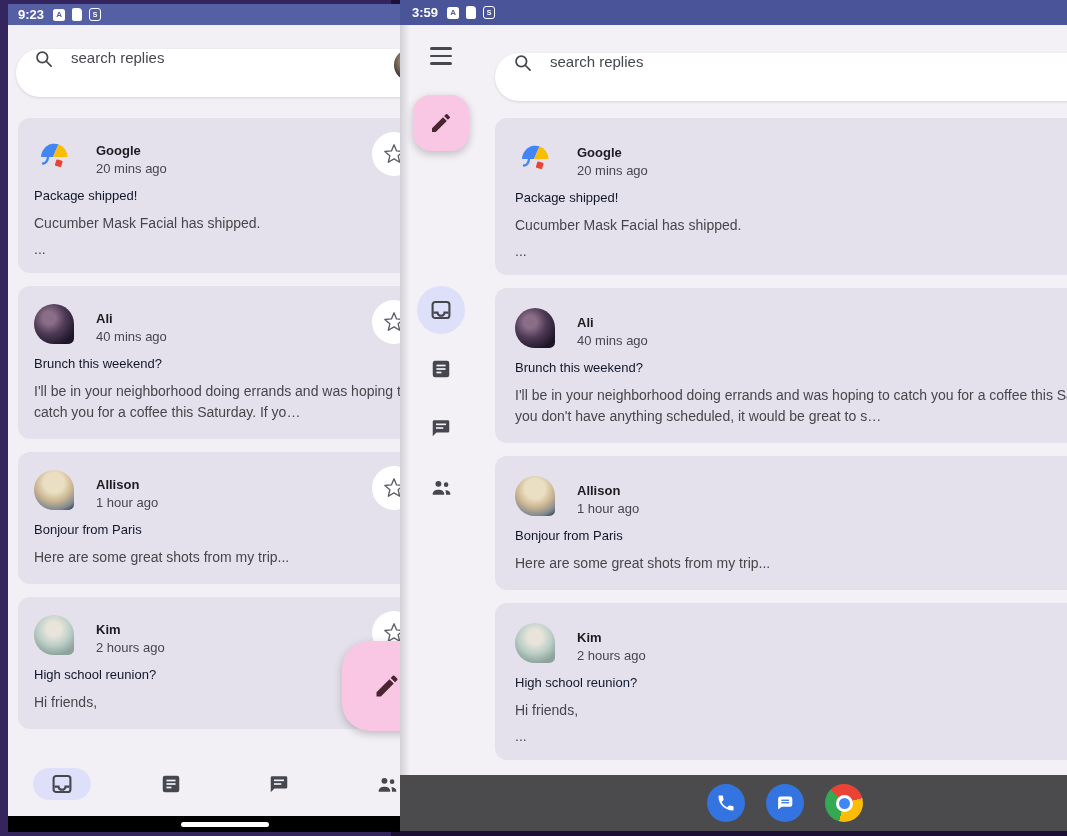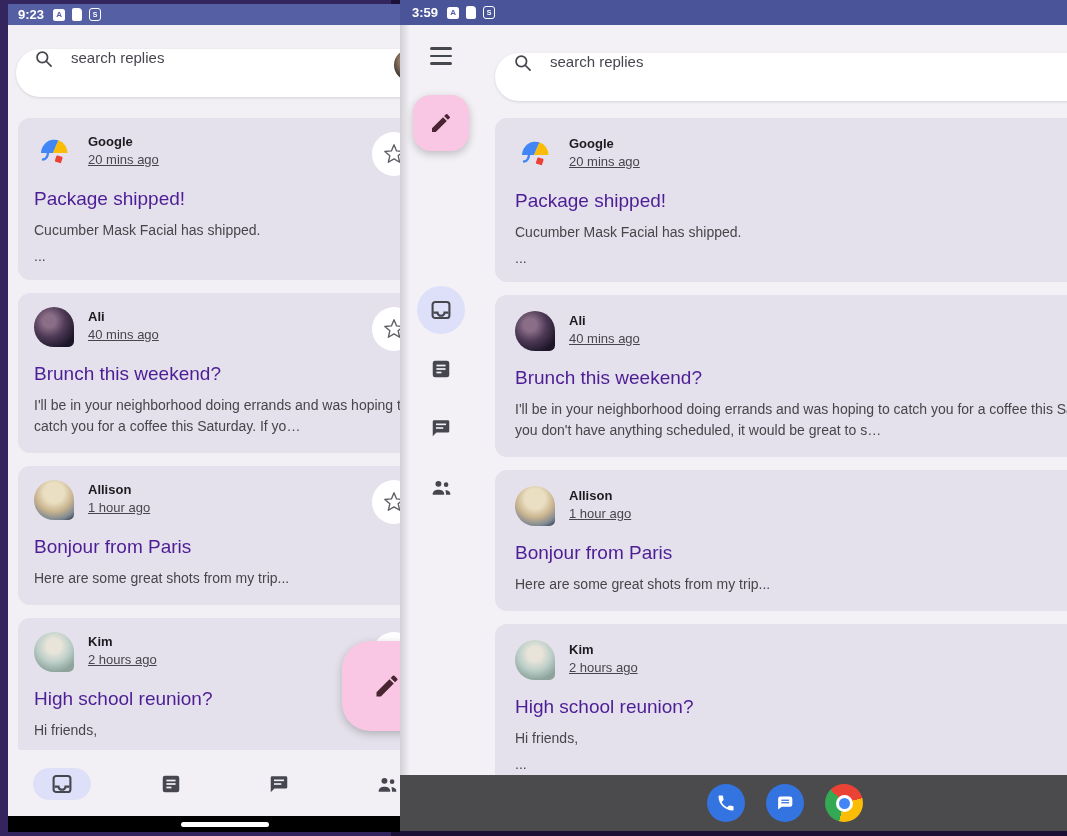--- a/index.html
+++ b/index.html
@@ -25,31 +25,31 @@
 
   .searchbar { background:#fff; border-radius:26px; display:flex; align-items:flex-start;
                padding:0 8px 0 18px; box-shadow:0 1px 3px rgba(0,0,0,.12); position:absolute; height:48px; }
   .searchbar input { border:none; outline:none; background:transparent; flex:1; margin-left:16px;
                      font-size:15px; color:#1d1b20; font-family:"Liberation Sans",sans-serif; }
   .searchbar input::placeholder { color:#46464f; opacity:1; }
   .sb-avatar { width:32px; height:32px; border-radius:50%; margin-left:auto; border:none; cursor:pointer;
                background:radial-gradient(circle at 50% 38%, #b59a80 0 28%, #8a7460 45%, #3c3834 72%, #2e2b28 100%); }
 
   .card { background:#e4e1ec; border-radius:12px; padding:14px 16px 16px; position:relative; flex-shrink:0; }
-  .card-head { display:flex; align-items:flex-start; gap:14px; margin-bottom:12px; }
+  .card-head { display:flex; align-items:flex-end; gap:22px; margin-bottom:12px; }
   .avatar { width:40px; height:40px; border-radius:50% 50% 14% 50%; overflow:hidden; flex-shrink:0; }
   .av-ali     { background:radial-gradient(circle at 38% 35%, #8a6d86 0 18%, #4e3a56 45%, #1d1628 80%); }
   .av-allison { background:radial-gradient(circle at 50% 32%, #eadfc2 0 30%, #cbb590 55%, #7e8891 80%, #273043 100%); }
   .av-kim     { background:radial-gradient(circle at 50% 35%, #e8e4da 0 22%, #bccfc8 50%, #8da39b 80%); }
   .meta { padding-top:2px; }
   .sender { font-size:13px; font-weight:bold; color:#1d1b20; }
-  .time { font-size:13px; color:#49454e; margin-top:3px;text-decoration:underline; }
+  .time { font-size:13px; color:#49454e; margin-top:3px; }
   .star-btn { margin-left:auto; width:44px; height:44px; border-radius:50%; background:#fff; border:none;
               display:flex; align-items:center; justify-content:center; cursor:pointer; flex-shrink:0; }
-  .subject { font-size:19px; color:#4c1d95; margin-bottom:10px; }
+  .subject { font-size:13px; color:#0f172a; margin-bottom:10px; }
   .body    { font-size:14px; color:#46464a; line-height:21px; }
   .more    { font-size:14px; color:#46464a; margin-top:7px; }
 
   .fab { background:#f9c7e4; display:flex; align-items:center; justify-content:center;
          border:none; cursor:pointer; box-shadow:0 3px 8px rgba(0,0,0,.22); position:absolute; }
 
   .icon-gray { color:#46464f; }
 
   
   .phone { position:absolute; left:0; top:0; width:391px; height:836px; background:#35255e; }

